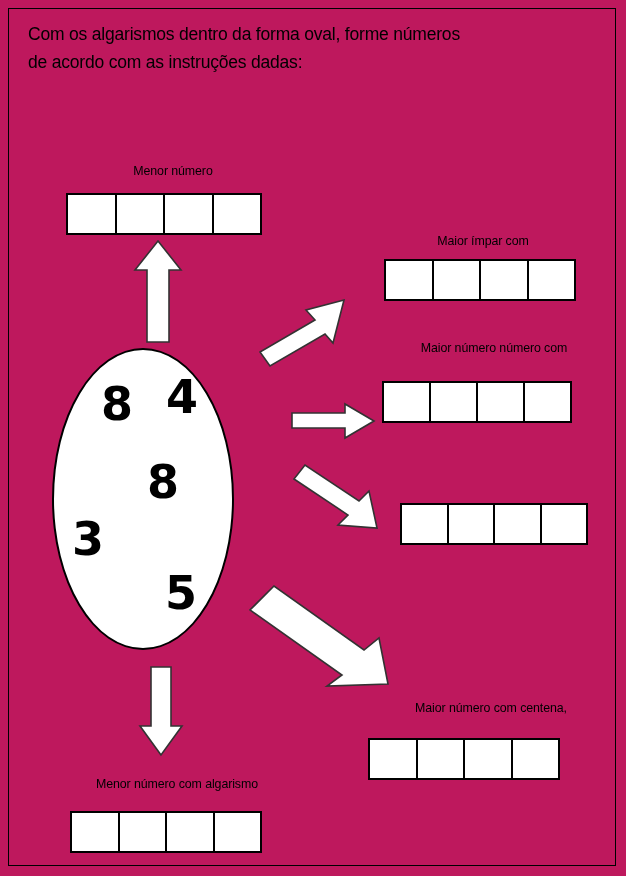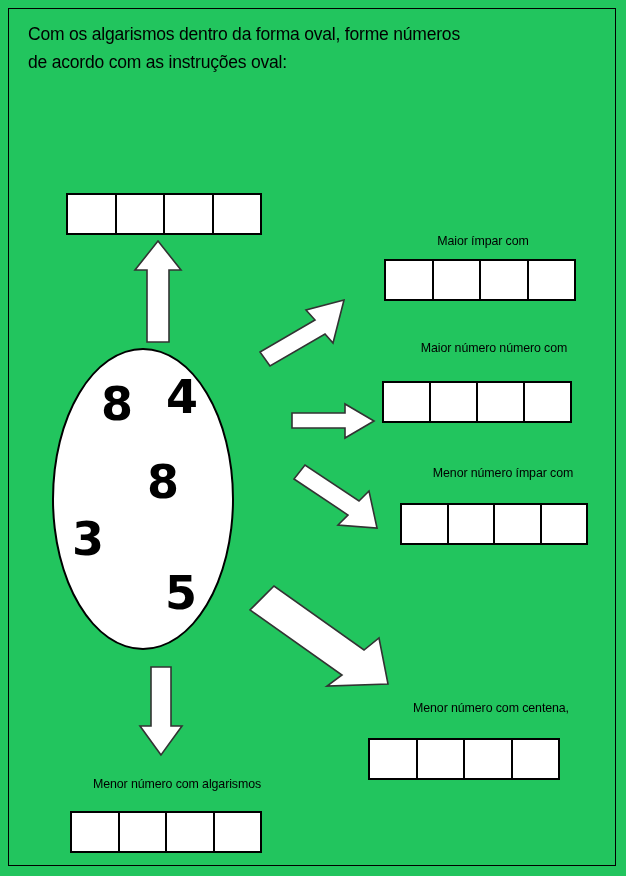--- a/index.html
+++ b/index.html
@@ -9,21 +9,21 @@
   }
   body {
     font-family: "Liberation Sans", sans-serif;
     color: #000000;
   }
   #page {
     position: relative;
     width: 626px;
     height: 876px;
     overflow: hidden;
-    background: #22c55e;
+    background: #be185d;
   }
   .page-border {
     position: absolute;
     left: 8px;
     top: 8px;
     width: 608px;
     height: 858px;
     border: 1.5px solid #000000;
     box-sizing: border-box;
   }
@@ -93,23 +93,27 @@
 </style>
 </head>
 <body>
 
 <div id="page">
 
   <div class="page-border"></div>
 
   <div class="header">
     <div>Com os algarismos dentro da forma oval, forme números</div>
-    <div>de acordo com as instruções oval:</div>
-  </div>
-
+    <div>de acordo com as instruções dadas:</div>
+  </div>
+
+  <div class="label" style="left:58px; top:143px; width:230px;">
+    <div>Menor número</div>
+    <div>com quatro algarismos</div>
+  </div>
   <div class="boxrow" style="left:66px; top:193px; width:196px; height:42px;">
     <div class="cell"></div>
     <div class="cell"></div>
     <div class="cell"></div>
     <div class="cell"></div>
   </div>
 
   <div class="label" style="left:378px; top:213px; width:210px;">
     <div>Maior ímpar com</div>
     <div>quatro algarismos</div>
@@ -125,44 +129,40 @@
     <div>Maior número número com</div>
     <div>quatro algarismos</div>
   </div>
   <div class="boxrow" style="left:382px; top:381px; width:190px; height:42px;">
     <div class="cell"></div>
     <div class="cell"></div>
     <div class="cell"></div>
     <div class="cell"></div>
   </div>
 
-  <div class="label" style="left:396px; top:445px; width:214px;">
-    <div>Menor número ímpar com</div>
-    <div>quatro algarismos</div>
-  </div>
   <div class="boxrow" style="left:400px; top:503px; width:188px; height:42px;">
     <div class="cell"></div>
     <div class="cell"></div>
     <div class="cell"></div>
     <div class="cell"></div>
   </div>
 
   <div class="label" style="left:378px; top:680px; width:226px;">
-    <div>Menor número com centena,</div>
+    <div>Maior número com centena,</div>
     <div>dezena e unidade</div>
   </div>
   <div class="boxrow" style="left:368px; top:738px; width:192px; height:42px;">
     <div class="cell"></div>
     <div class="cell"></div>
     <div class="cell"></div>
     <div class="cell"></div>
   </div>
 
   <div class="label" style="left:60px; top:756px; width:234px;">
-    <div>Menor número com algarismos</div>
+    <div>Menor número com algarismo</div>
     <div>par na unidade de milhar</div>
   </div>
   <div class="boxrow" style="left:70px; top:811px; width:192px; height:42px;">
     <div class="cell"></div>
     <div class="cell"></div>
     <div class="cell"></div>
     <div class="cell"></div>
   </div>
 
   <div class="oval"></div>

